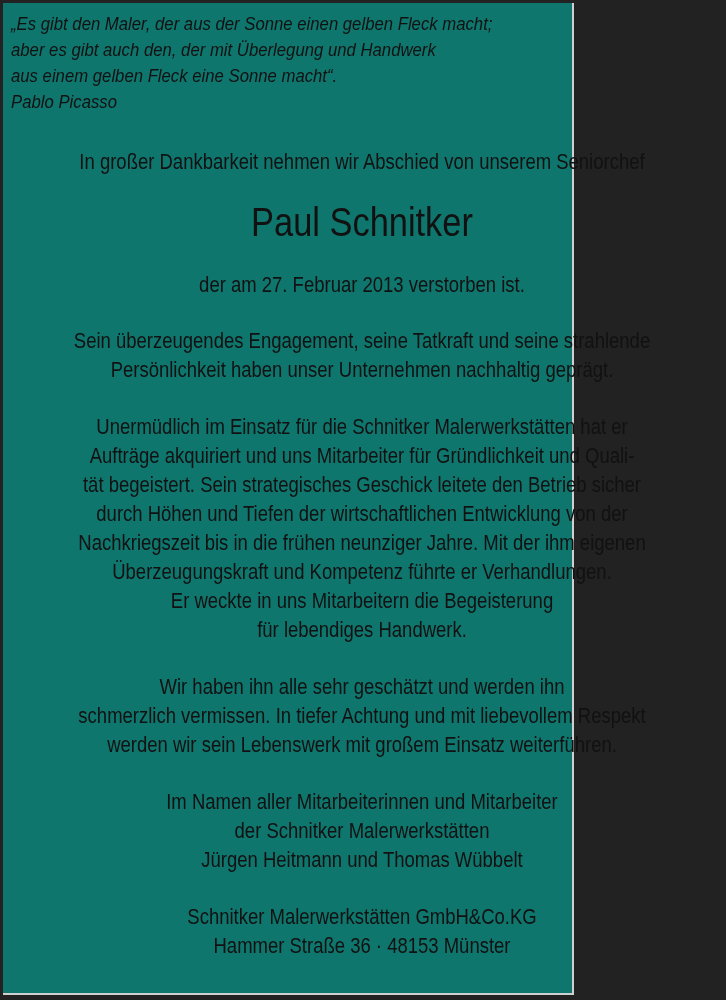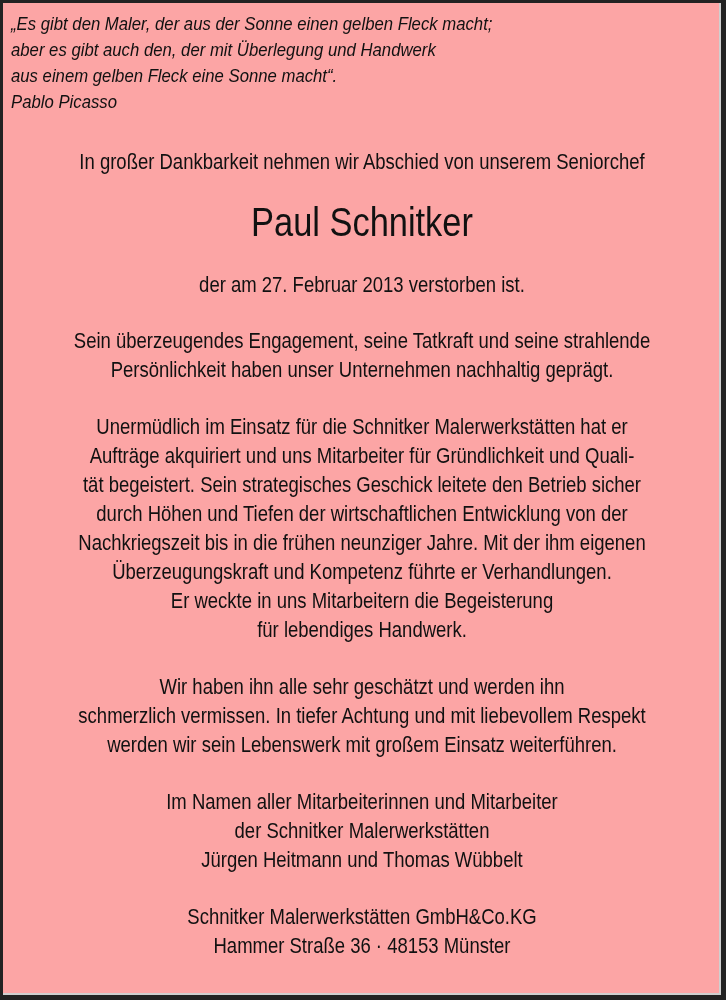--- a/index.html
+++ b/index.html
@@ -1,19 +1,19 @@
 <!DOCTYPE html>
 <html><head>
   <meta charset="utf-8">
   <style>
     html, body { margin: 0; padding: 0; background: #222222; }
     body { width: 726px; height: 1000px; overflow: hidden; position: relative; }
     .frame {
-      position: absolute; left: 3px; top: 3px; width: 718px; height: 992px;
-      background: #fca5a5; border-right: 2px solid #cfcfcf; border-bottom: 2px solid #cfcfcf;
+      position: absolute; left: 3px; top: 3px; width: 571px; height: 992px;
+      background: #0f766e; border-right: 2px solid #cfcfcf; border-bottom: 2px solid #cfcfcf;
       box-sizing: border-box;
     }
     .txt {
       position: absolute; left: 0; width: 718px; white-space: nowrap;
       font-family: "Liberation Sans", sans-serif; color: #111;
       transform-origin: center top;
     }
     .center { text-align: center; }
     .quote {
       position: absolute; left: 8px; white-space: nowrap;

